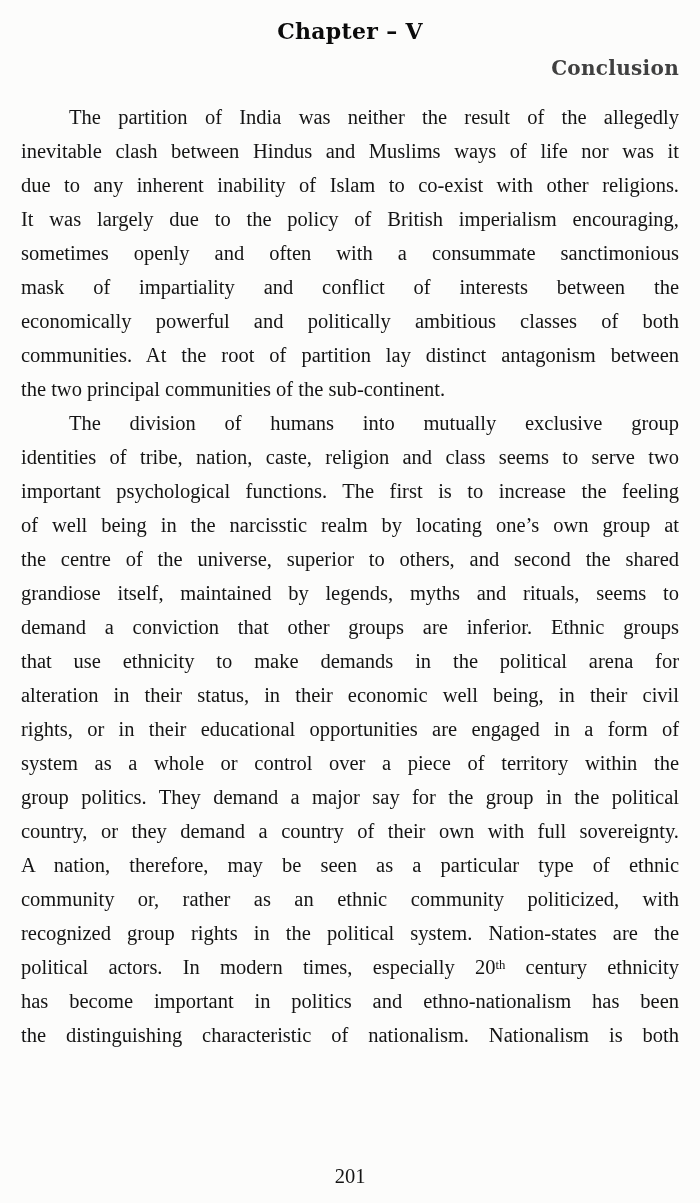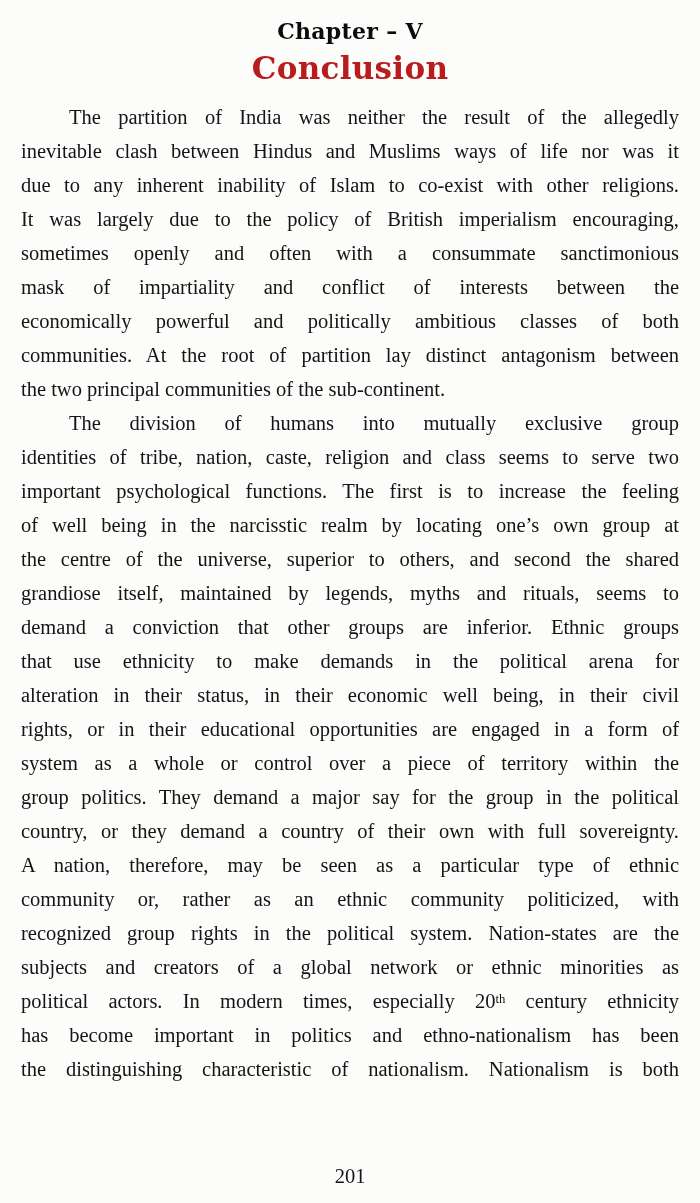--- a/index.html
+++ b/index.html
@@ -36,25 +36,26 @@
     font-weight: 700;
     font-size: 22px;
     letter-spacing: 0.3px;
     line-height: 34px;
     color: #0b0b0b;
     margin: 0;
   }
   .conclusion-heading {
     font-family: "DejaVu Serif", "Liberation Serif", serif;
     font-weight: 700;
-    font-size: 31px;
+    font-size: 20px;
     letter-spacing: 0.3px;
     line-height: 41px;
-    color: #b91c1c;
+    color: #404040;
     margin: 0;
+    text-align: right;
   }
 
   
   .body-block {
     margin-top: 11px;
   }
   .para {
     margin: 0;
   }
   
@@ -127,21 +128,20 @@
         <span class="line">demand a conviction that other groups are inferior. Ethnic groups</span>
         <span class="line">that use ethnicity to make demands in the political arena for</span>
         <span class="line">alteration in their status, in their economic well being, in their civil</span>
         <span class="line">rights, or in their educational opportunities are engaged in a form of</span>
         <span class="line">system as a whole or control over a piece of territory within the</span>
         <span class="line">group politics. They demand a major say for the group in the political</span>
         <span class="line">country, or they demand a country of their own with full sovereignty.</span>
         <span class="line">A nation, therefore, may be seen as a particular type of ethnic</span>
         <span class="line">community or, rather as an ethnic community politicized, with</span>
         <span class="line">recognized group rights in the political system. Nation-states are the</span>
-        <span class="line">subjects and creators of a global network or ethnic minorities as</span>
         <span class="line">political actors. In modern times, especially 20<sup>th</sup> century ethnicity</span>
         <span class="line">has become important in politics and ethno-nationalism has been</span>
         <span class="line">the distinguishing characteristic of nationalism. Nationalism is both</span>
       </p>
   </div>
 
   <div class="folio">201</div>
 
 </div>
 

